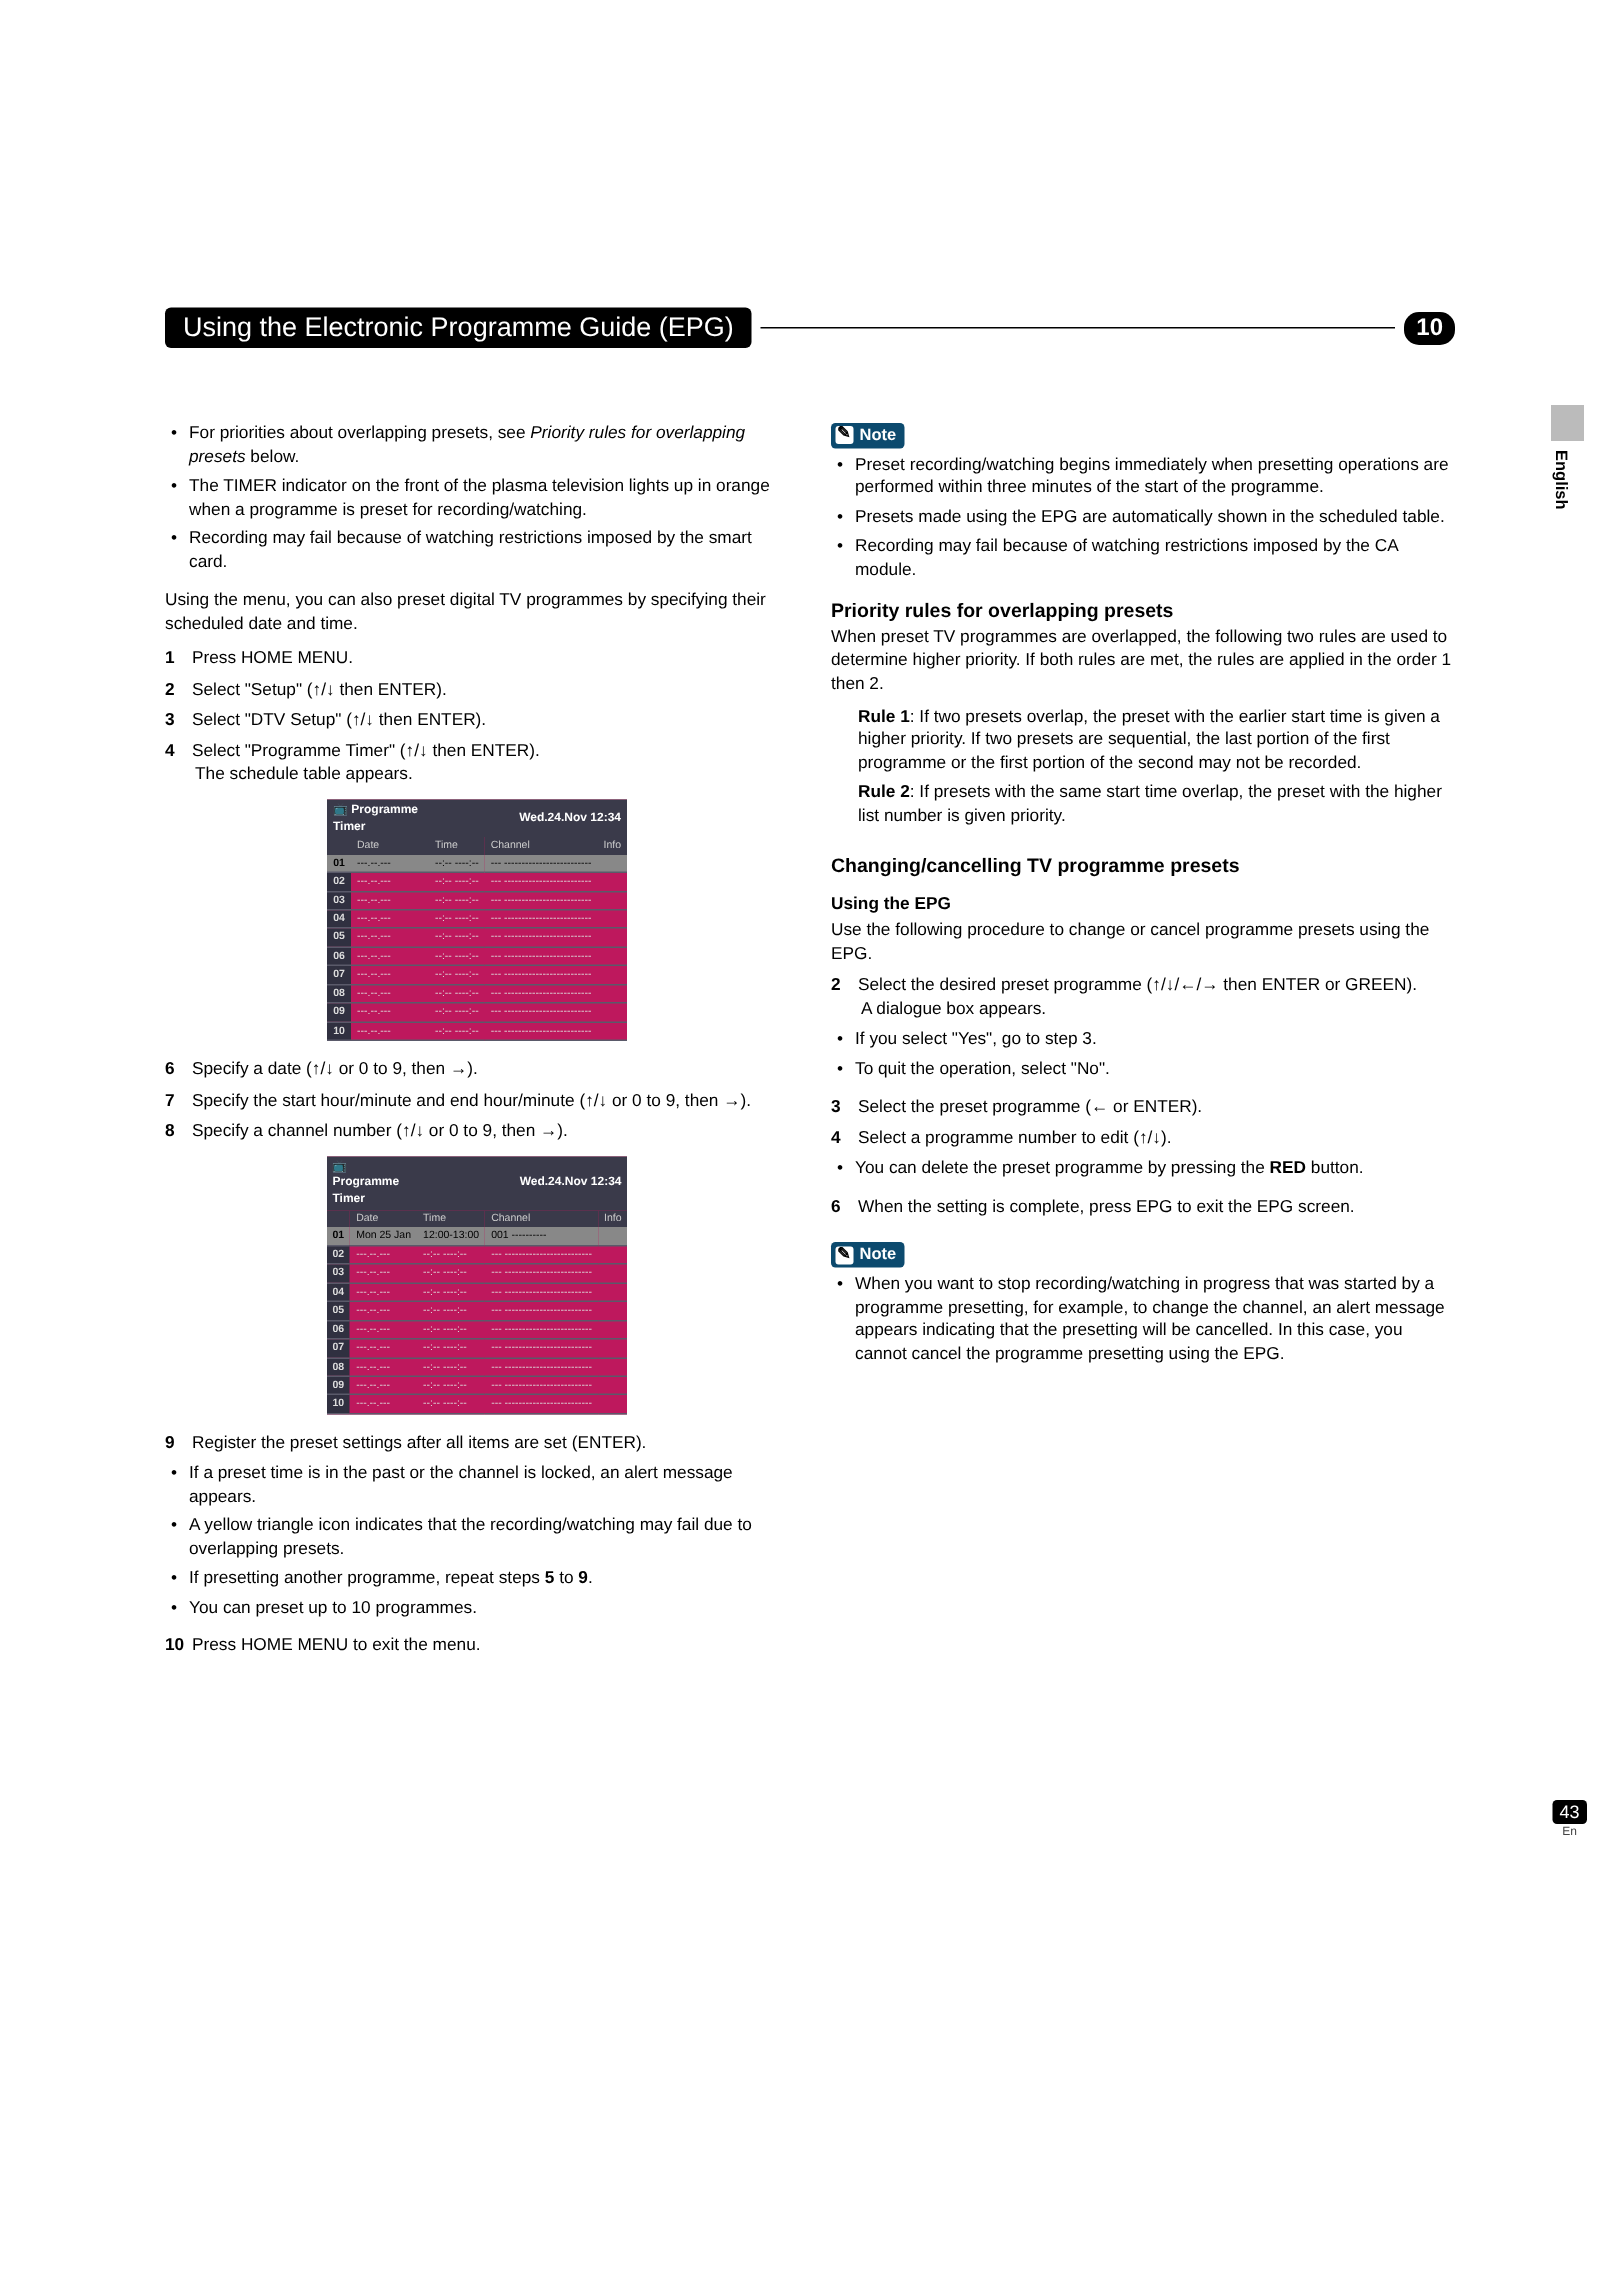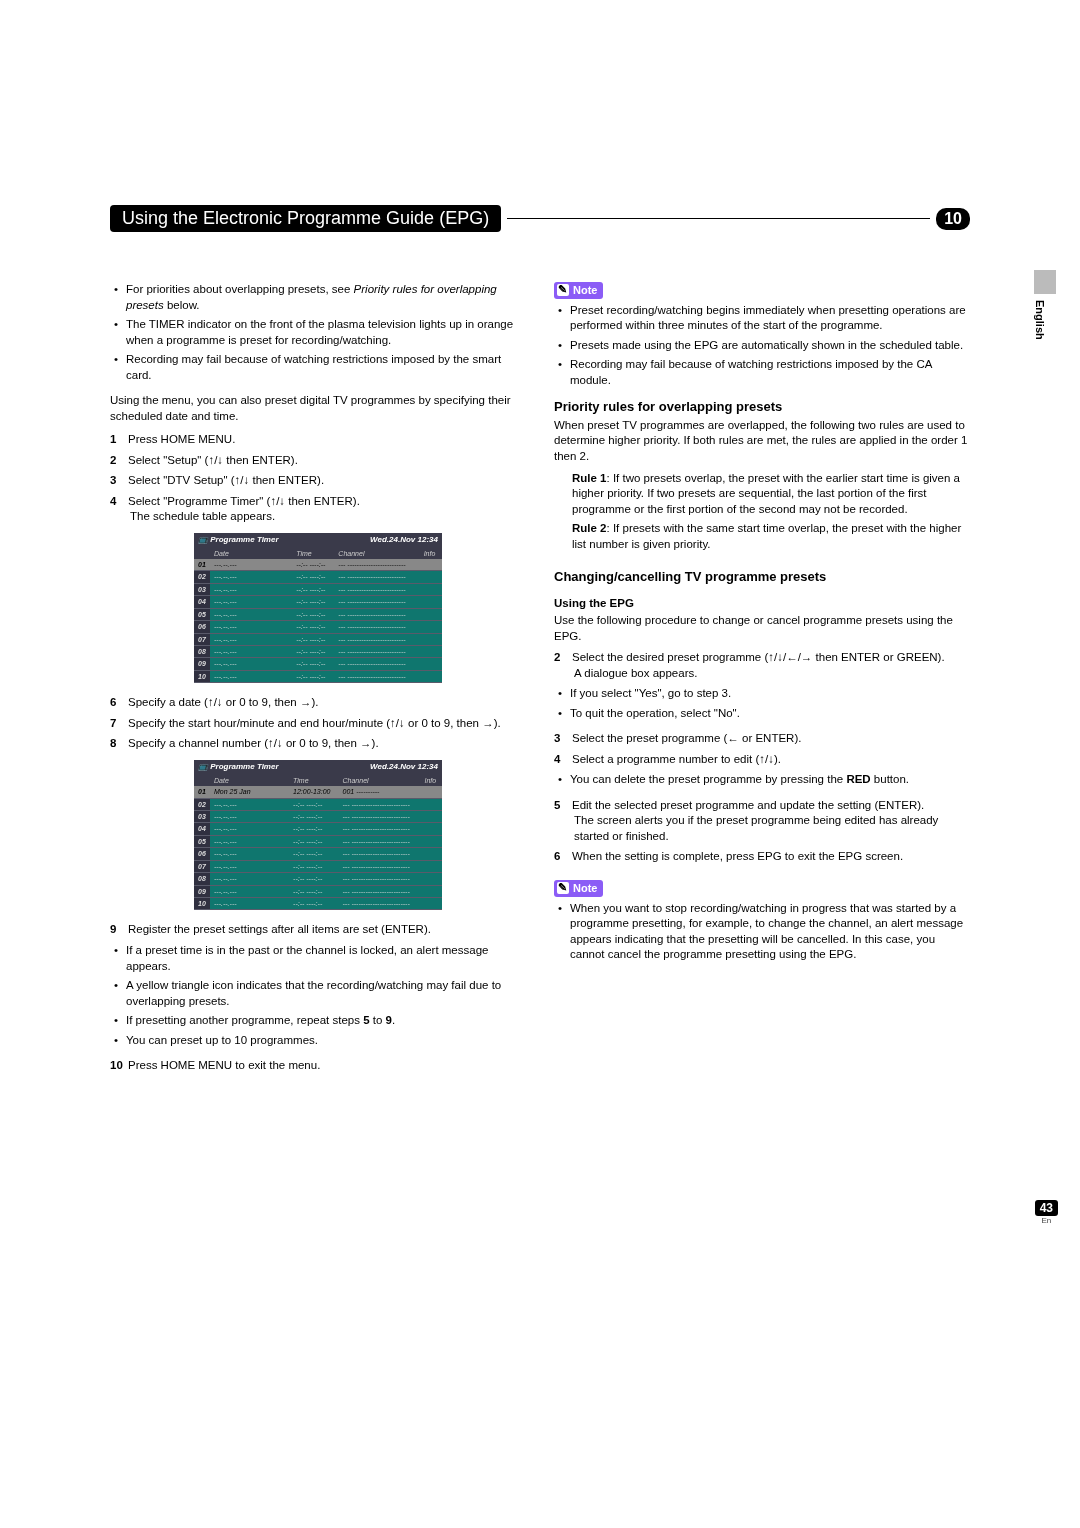--- a/index.html
+++ b/index.html
@@ -87,27 +87,26 @@
   }
   .step-num {
     display: inline-block;
     width: 18px;
     font-weight: bold;
   }
   .step-text { font-weight: normal; }
   .step-sub { display: block; margin-left: 20px; font-weight: normal; }
   .indent-block { margin-left: 18px; }
   .timer-table {
-    width: 248px;
+    width: 200px;
     margin: 8px auto 12px auto;
     border-collapse: collapse;
     font-size: 8px;
-    background: #0f766e;
+    background: #be185d;
     color: #ddd;
-    font-style: italic;
   }
   .timer-title-row td {
     background: #3a3a4a;
     color: #fff;
     font-weight: bold;
     padding: 2px 4px;
   }
   .timer-title-row .tright { text-align: right; }
   .timer-header td {
     background: #3a3a4a;
@@ -124,21 +123,21 @@
   .timer-table .rownum {
     background: #303040;
     width: 16px;
     text-align: center;
     font-weight: bold;
   }
   .timer-table .sel td { background: #888; color: #000; }
   .note-badge {
     display: inline-flex;
     align-items: center;
-    background: #8b5cf6;
+    background: #0c4a6e;
     color: #fff;
     border-radius: 3px;
     padding: 1px 6px 1px 3px;
     font-weight: bold;
     font-size: 11px;
     margin-bottom: 4px;
   }
   .note-badge .pencil {
     display: inline-block;
     width: 12px;
@@ -178,21 +177,21 @@
   }
   .pagefoot {
     position: absolute;
     right: 22px;
     top: 1200px;
     text-align: center;
   }
   .pagefoot .pn {
     background: #000;
     color: #fff;
-    font-weight: bold;
+    font-weight: normal;
     font-size: 12px;
     border-radius: 3px;
     padding: 1px 5px;
   }
   .pagefoot .en {
     font-size: 8px;
     color: #444;
   }
   .arrow { font-family: Arial, sans-serif; }
 </style>
@@ -453,21 +452,20 @@
         <li>To quit the operation, select "No".</li>
       </ul>
 
       <div class="step"><span class="step-num">3</span><span class="step-text"><span>Select the preset programme (</span><span class="arrow">←</span><span> or ENTER).</span></span></div>
 
       <div class="step"><span class="step-num">4</span><span class="step-text"><span>Select a programme number to edit (</span><span class="arrow">↑/↓</span><span>).</span></span></div>
       <ul class="bullets indent-block">
         <li><span>You can delete the preset programme by pressing the </span><b>RED</b><span> button.</span></li>
       </ul>
 
-      <div class="step"><span class="step-num">5</span><span class="step-text">Edit the selected preset programme and update the setting (ENTER).</span><span class="step-sub">The screen alerts you if the preset programme being edited has already started or finished.</span></div>
 
       <div class="step"><span class="step-num">6</span><span class="step-text">When the setting is complete, press EPG to exit the EPG screen.</span></div>
 
       <div style="height:10px"></div>
       <div class="note-badge">
           <span class="pencil"></span>
           <span>Note</span>
         </div>
       <ul class="bullets">
         <li>When you want to stop recording/watching in progress that was started by a programme presetting, for example, to change the channel, an alert message appears indicating that the presetting will be cancelled. In this case, you cannot cancel the programme presetting using the EPG.</li>

